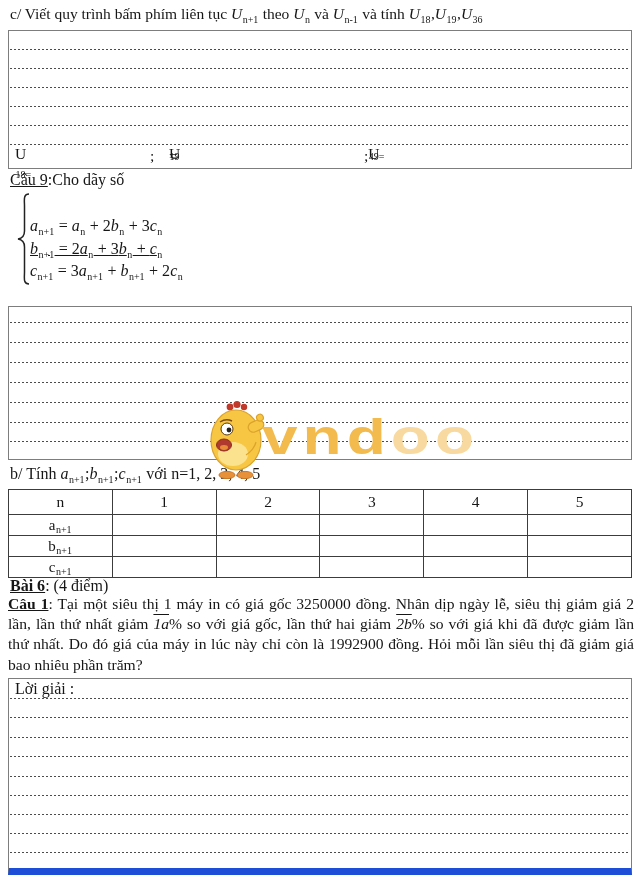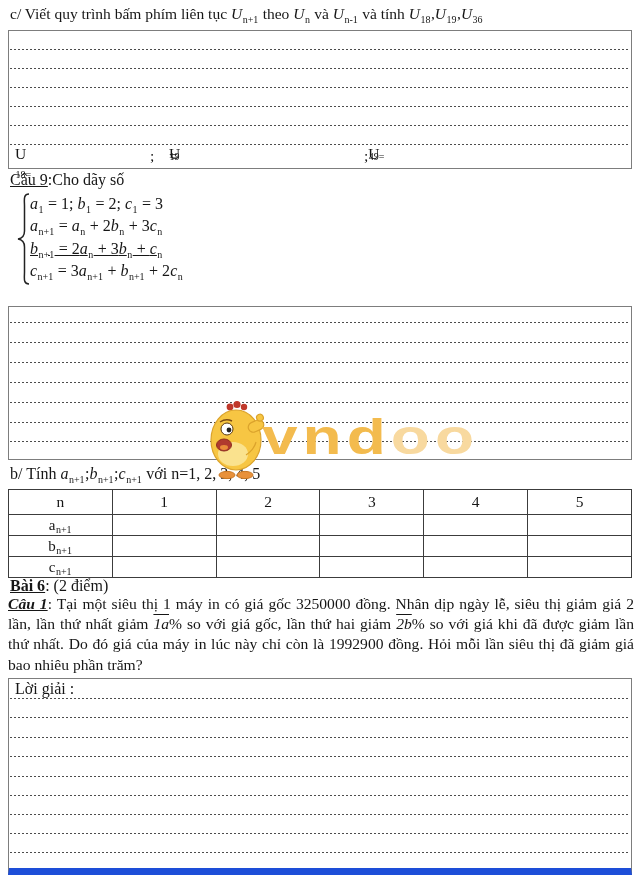--- a/index.html
+++ b/index.html
@@ -8,21 +8,21 @@
   .line{position:absolute;white-space:nowrap;font-size:15.5px;}
   .mv{font-style:italic;}
   .mr{font-style:normal;}
   .mo{font-style:italic;text-decoration:overline;}
   .ms{font-size:10px;position:relative;top:3.5px;margin-left:0.5px;margin-right:0.5px;text-align:center;}
   .abox{position:absolute;left:8px;width:622px;border:1px solid #7d7d7d;background:#fff;}
   .dl{position:absolute;left:1px;right:1px;height:1px;
       background-image:repeating-linear-gradient(90deg,#4c4c4c 0 2px,transparent 2px 4px);}
   .ul{text-decoration:underline;}
   .b{font-weight:bold;}
-  .bi{font-weight:bold;font-style:italic;}
+  .bi{font-weight:bold;}
   .eq{position:absolute;left:30px;height:22px;font-size:16px;white-space:nowrap;}
   #brace{position:absolute;left:15px;top:192px;}
   #tbl{position:absolute;left:8px;top:489px;width:624px;border-collapse:collapse;table-layout:fixed;}
   #tbl td{border:1px solid #3c3c3c;text-align:center;vertical-align:middle;
           font-size:15px;padding:0;overflow:hidden;}
   #tbl tr.hdr td{height:24px;font-size:15.5px;}
   #tbl tr.row td{height:20px;}
   #cau1{position:absolute;left:8px;top:594px;width:626px;text-align:justify;
         font-size:15.6px;line-height:20.2px;}
   #solution-label{position:absolute;left:6px;top:1px;font-size:16px;}
@@ -63,21 +63,20 @@
   <div class="line" style="top:171px;left:10px;font-size:16px;">
     <span class="ul">Câu 9</span><span>:Cho dãy số</span>
   </div>
 
   <div id="brace">
     <svg width="16" height="94" viewBox="0 0 16 94">
       <path d="M14 2 C8 2 9.5 8 9.5 14 L9.5 39 C9.5 44.5 6.5 46.5 3 47 C6.5 47.5 9.5 49.5 9.5 55 L9.5 80 C9.5 86 8 92 14 92" fill="none" stroke="#222" stroke-width="1.5"></path>
     </svg>
   </div>
 
-  <div class="eq" style="top:195px;"><span class="mv">a</span><span class="ms">1</span> = 1; <span class="mv">b</span><span class="ms">1</span> = 2; <span class="mv">c</span><span class="ms">1</span> = 3</div>
   <div class="eq" style="top:217px;"><span class="mv">a</span><span class="ms">n+1</span> = <span class="mv">a</span><span class="ms">n</span> + 2<span class="mv">b</span><span class="ms">n</span> + 3<span class="mv">c</span><span class="ms">n</span></div>
   <div class="eq" style="top:240px;text-decoration:underline;"><span class="mv">b</span><span class="ms">n+1</span> = 2<span class="mv">a</span><span class="ms">n</span> + 3<span class="mv">b</span><span class="ms">n</span> + <span class="mv">c</span><span class="ms">n</span></div>
   <div class="eq" style="top:262px;"><span class="mv">c</span><span class="ms">n+1</span> = 3<span class="mv">a</span><span class="ms">n+1</span> + <span class="mv">b</span><span class="ms">n+1</span> + 2<span class="mv">c</span><span class="ms">n</span></div>
 
 
   <div class="abox" style="top:306px;height:152px;">
     <div class="dl" style="top:15px;"></div>
     <div class="dl" style="top:35px;"></div>
     <div class="dl" style="top:55px;"></div>
     <div class="dl" style="top:75px;"></div>
@@ -142,21 +141,21 @@
       <td></td>
       <td></td>
       <td></td>
       <td></td>
       <td></td>
     </tr>
   </tbody>
     </table>
 
   <div class="line" style="top:577px;left:10px;font-size:16px;">
-    <span class="b ul">Bài 6</span><span>: (2 điểm)</span>
+    <span class="b ul">Bài 6</span><span>: (4 điểm)</span>
   </div>
 
   <div id="cau1">
     <span class="bi ul">Câu 1</span><span>: Tại một siêu thị 1 máy in  có giá gốc 3250000 đồng. Nhân dịp ngày lễ, siêu thị giảm giá 2 lần, lần thứ nhất giảm <span class="mo">1a</span>% so với giá gốc, lần thứ hai giảm <span class="mo">2b</span>% so với giá khi đã được giảm lần thứ nhất. Do đó giá của máy in lúc này chỉ còn là 1992900 đồng. Hỏi mỗi lần siêu thị đã giảm giá bao nhiêu phần trăm?</span>
   </div>
 
   <div class="abox" style="top:678px;height:189px;border-bottom:7px solid #1d4ed8;">
     <div id="solution-label">Lời giải :</div>
     <div class="dl" style="top:19px;"></div>
     <div class="dl" style="top:38px;"></div>

